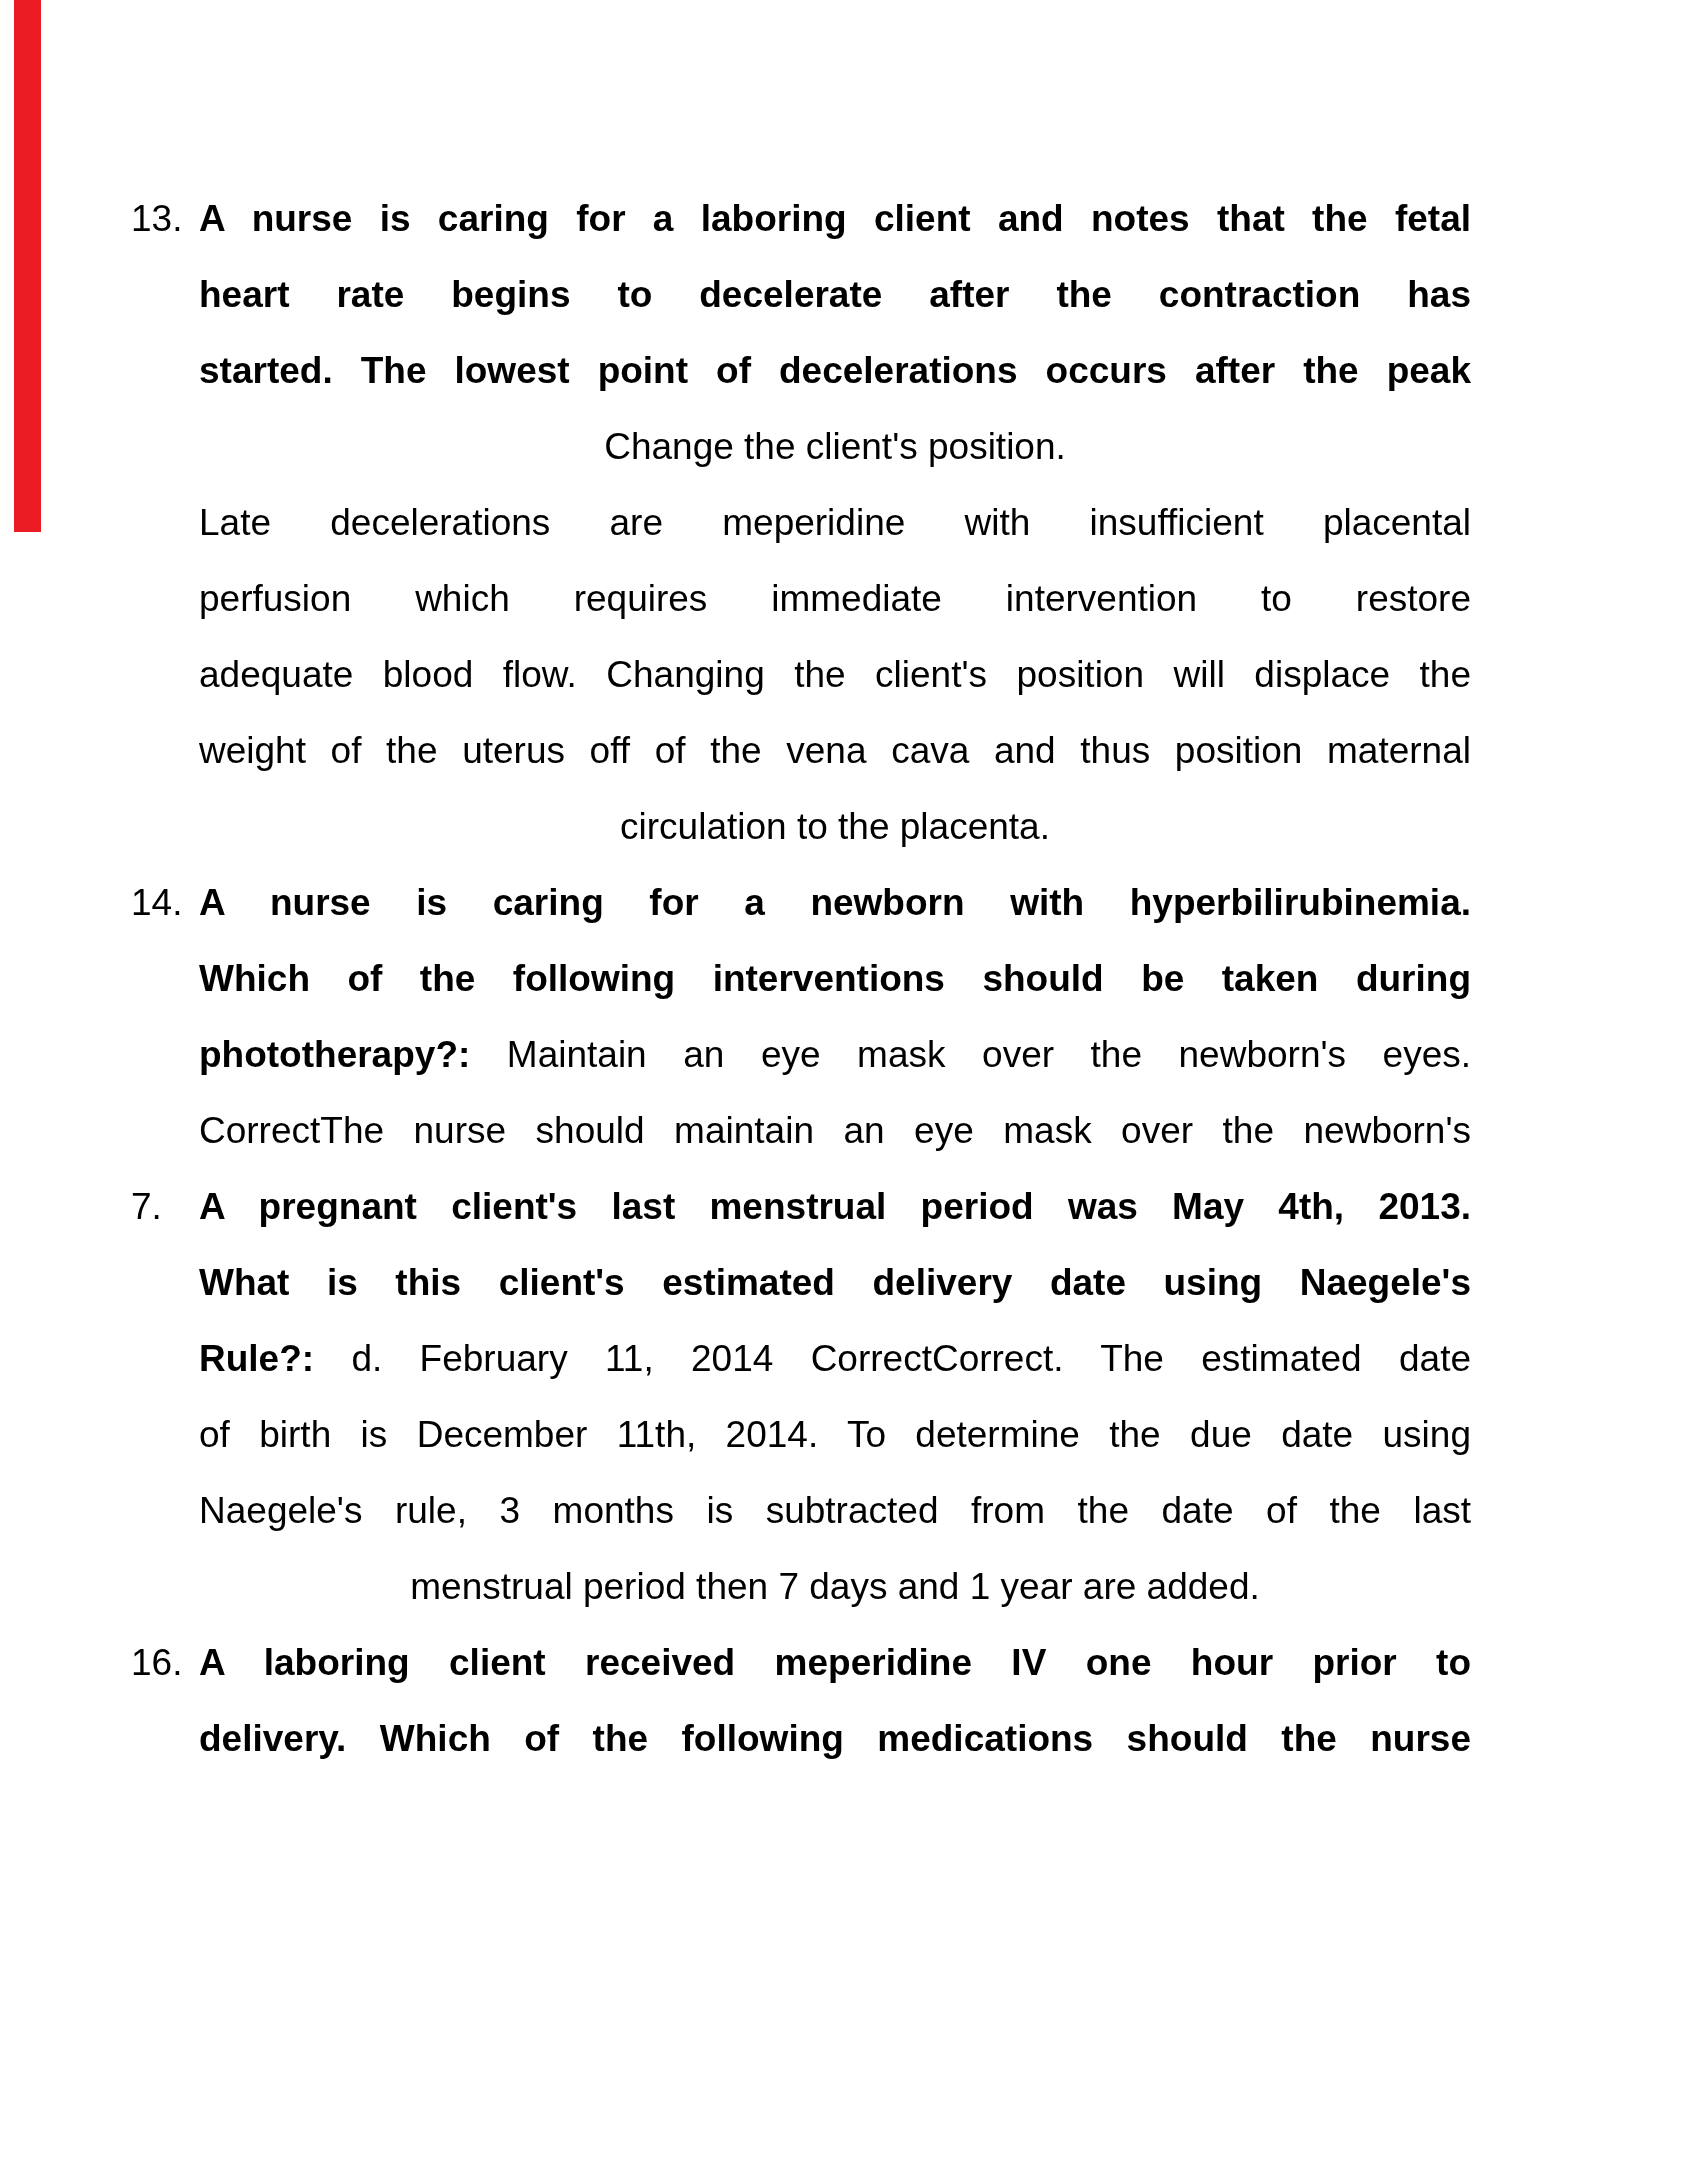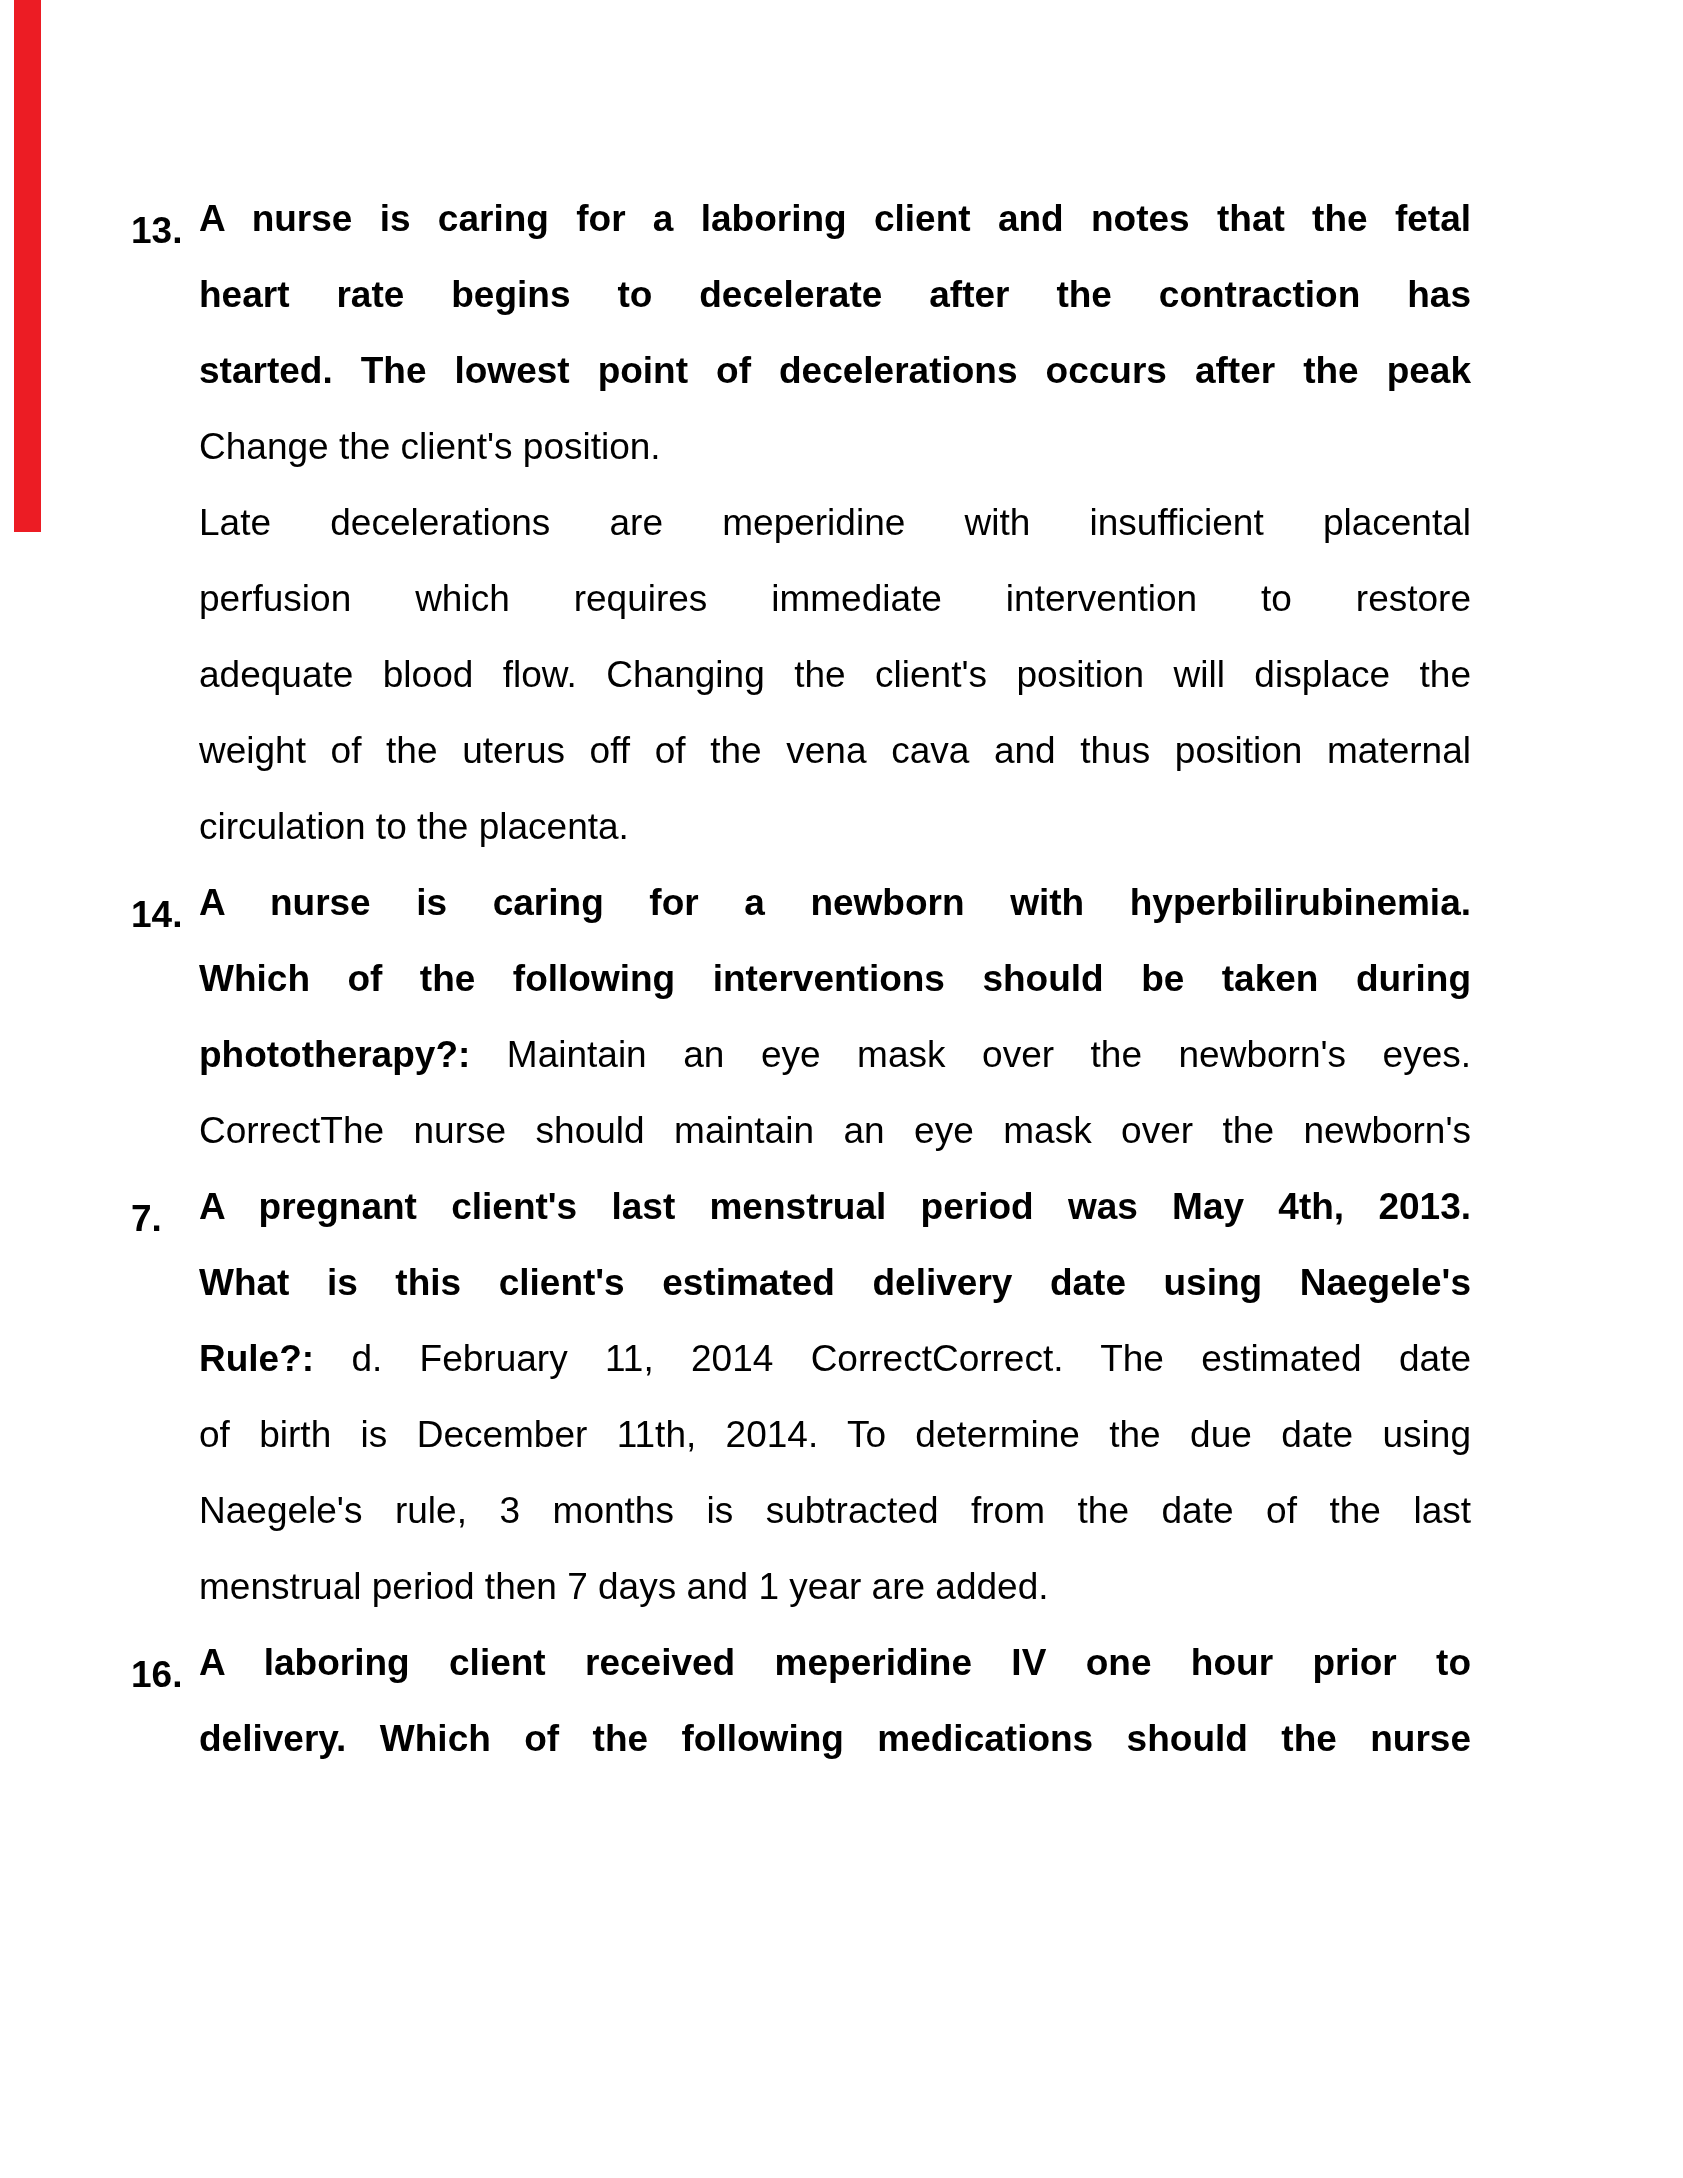--- a/index.html
+++ b/index.html
@@ -29,29 +29,29 @@
     width: 1340px;
     font-size: 37px;
   }
   .item {
     position: relative;
     padding-left: 68px;
   }
   .num {
     position: absolute;
     left: 0;
-    top: 12px;
+    top: 0;
     line-height: 76px;
-    font-weight: 700;
+    font-weight: 400;
     white-space: nowrap;
   }
   .line {
     line-height: 76px;
     height: 76px;
-    text-align: left;
+    text-align: center;
     overflow: visible;
     white-space: normal;
   }
   .line.justify {
     text-align: justify;
     text-align-last: justify;
   }
   .seg-bold { font-weight: 700; }
   .seg-reg  { font-weight: 400; }
 </style>

